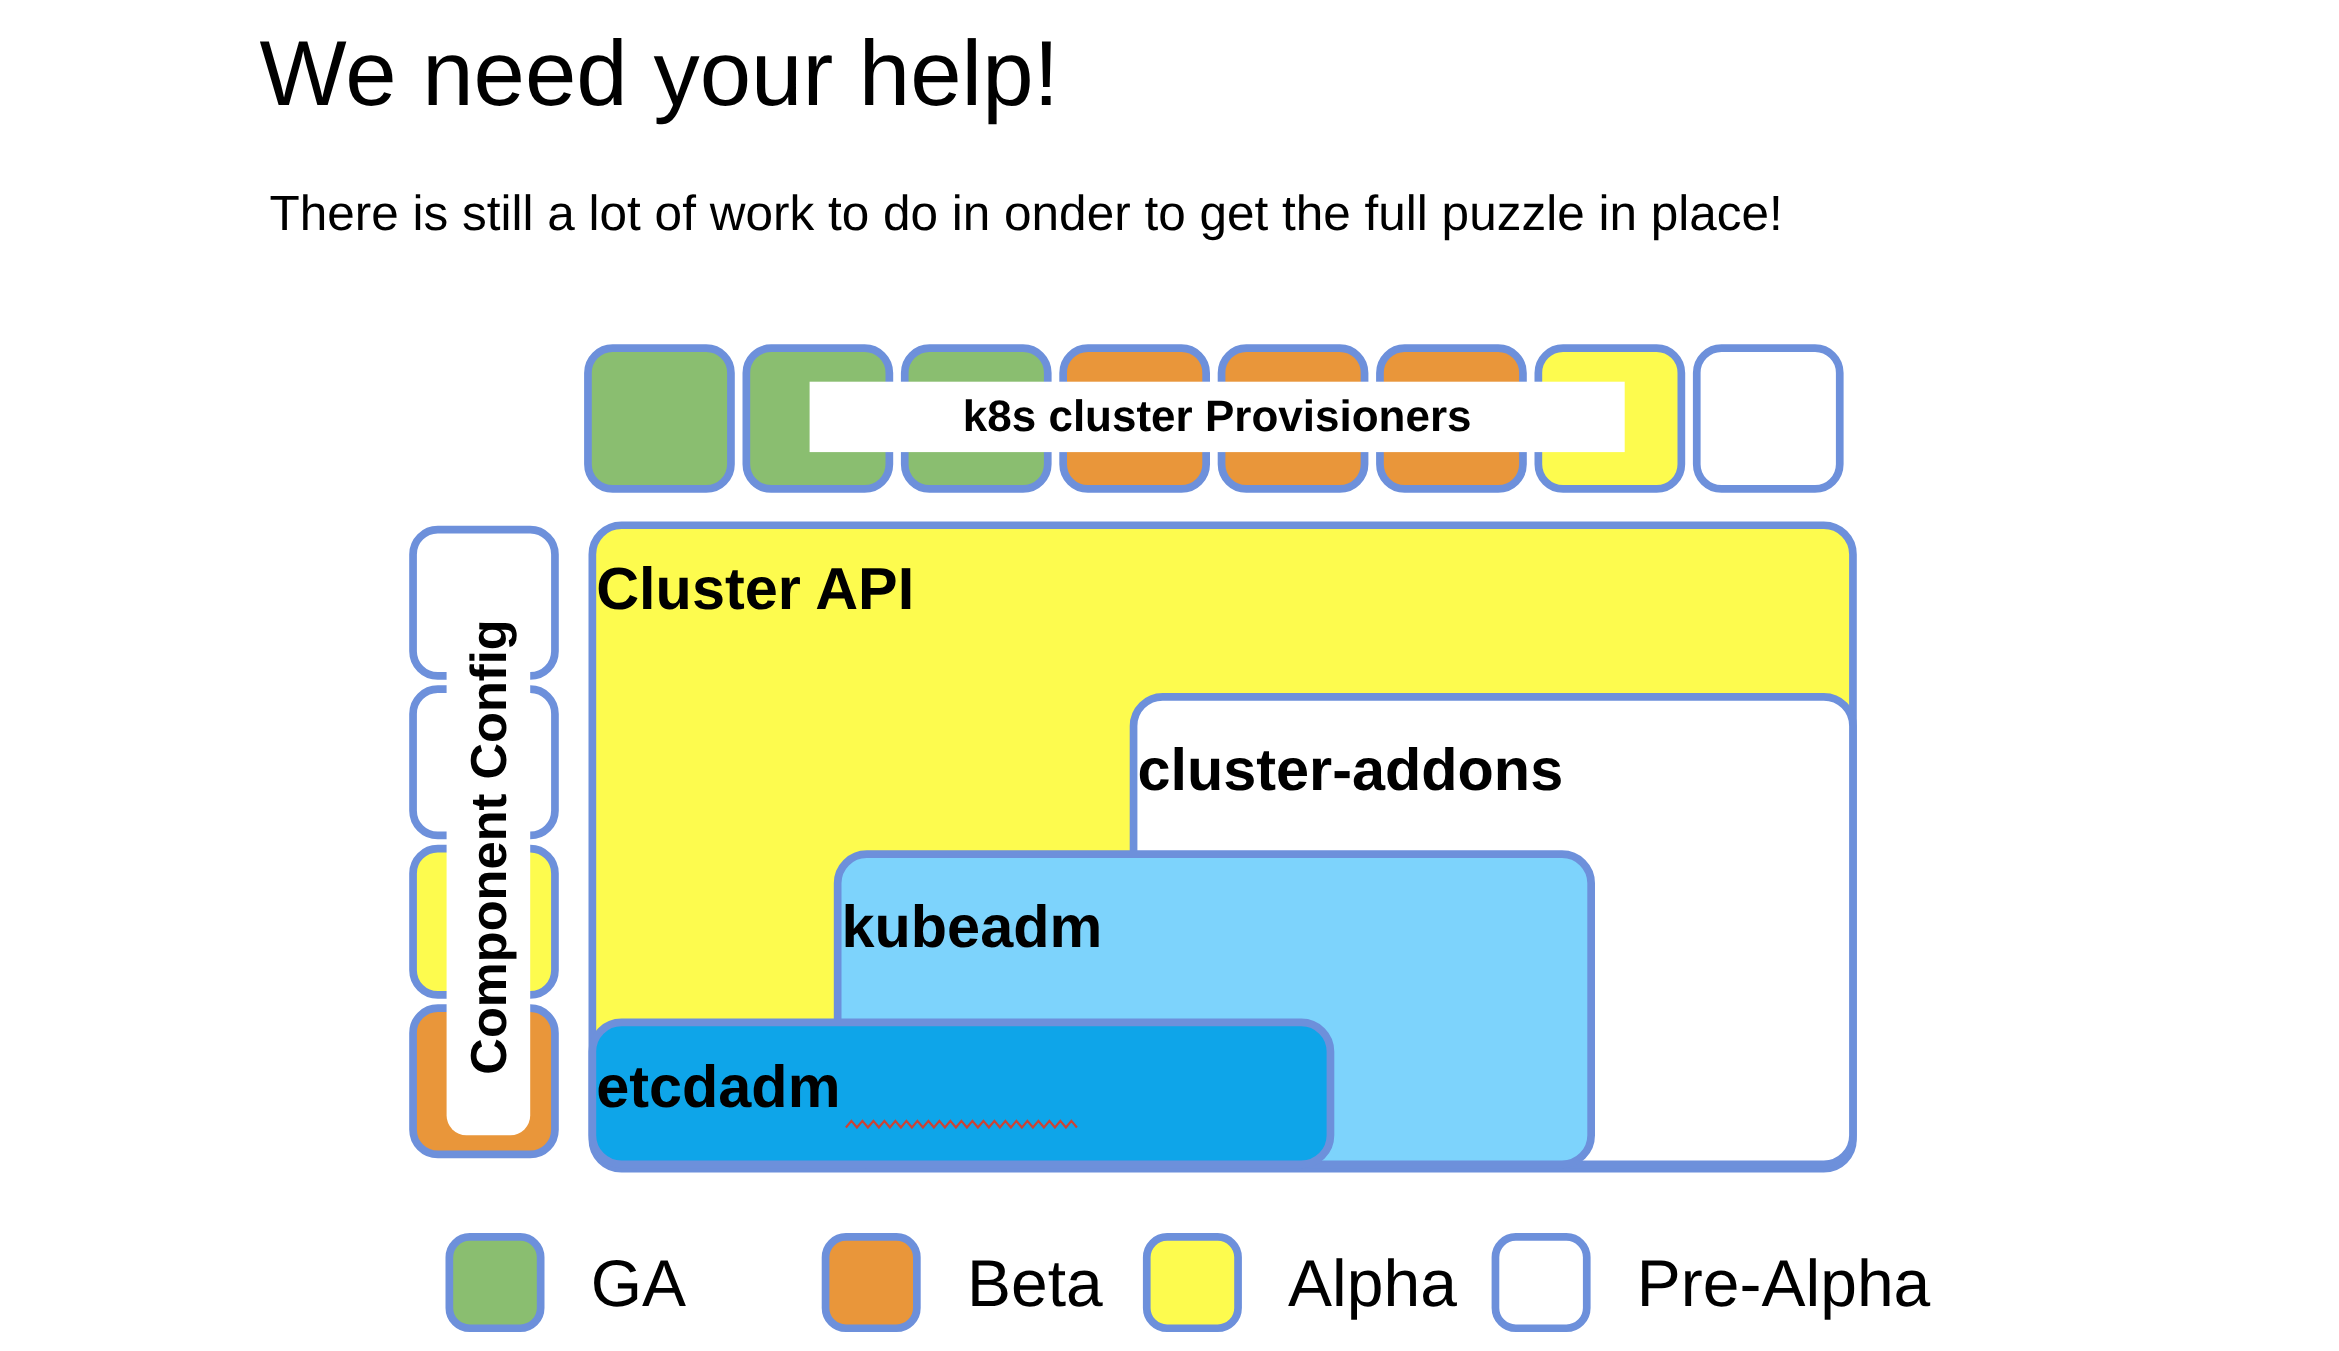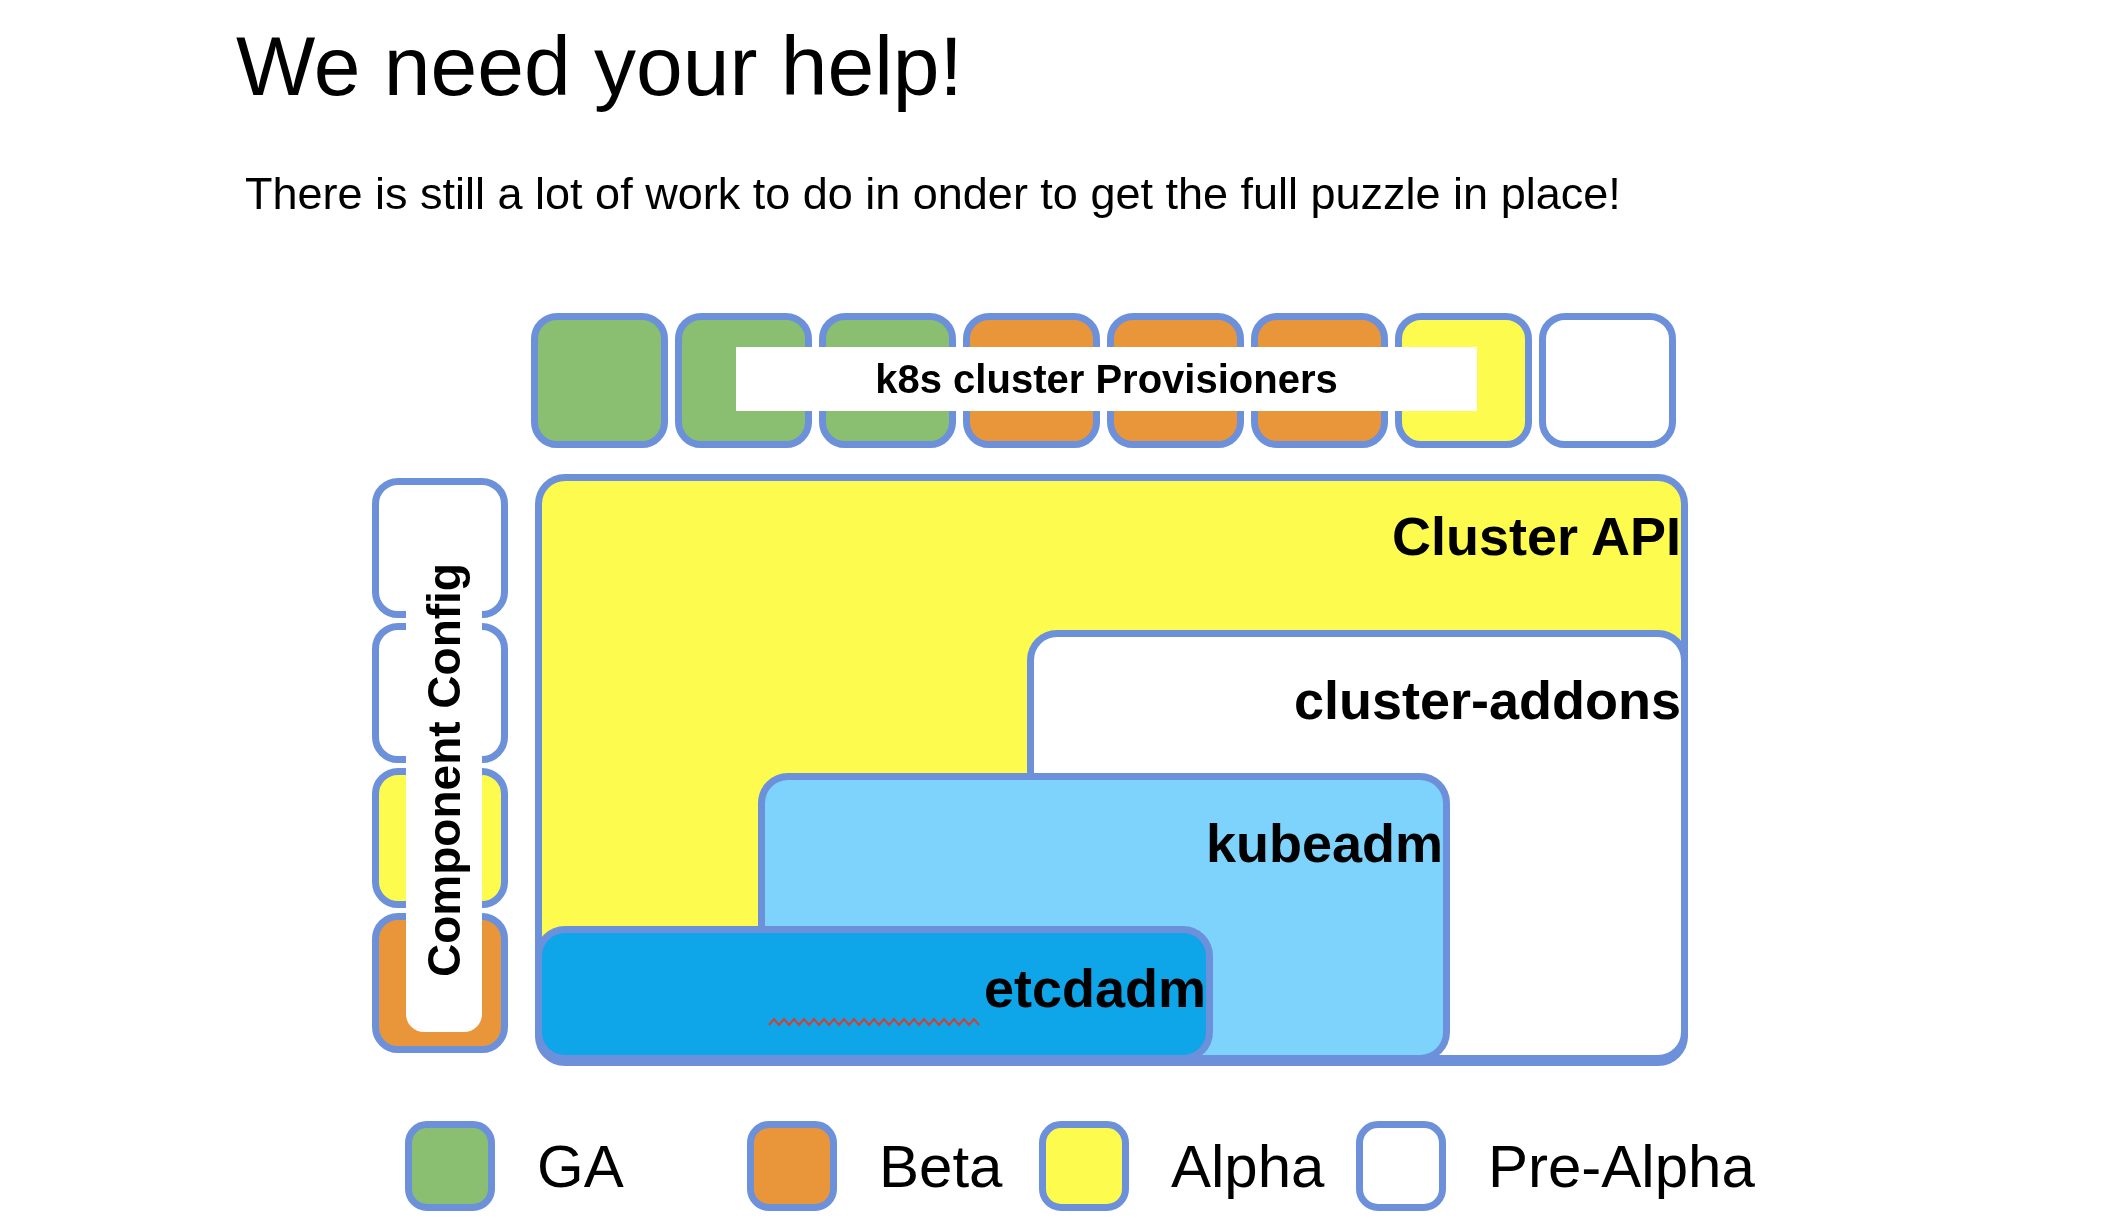--- a/index.html
+++ b/index.html
@@ -26,23 +26,23 @@
     display:flex;align-items:center;justify-content:center;z-index:6;
   }
   .cc-label span{transform:rotate(-90deg);white-space:nowrap;font-size:46px;font-weight:700;}
 
   
   .box{position:absolute;border:7px solid var(--border);border-radius:30px;box-sizing:border-box;background:#fff;}
   .box-cluster-api{left:535px;top:474px;width:1153px;height:592px;z-index:1;}
   .box-cluster-addons{left:1027px;top:630px;width:661px;height:432px;z-index:2;}
   .box-kubeadm{left:758px;top:773px;width:692px;height:289px;z-index:3;}
   .box-etcdadm{left:535px;top:926px;width:678px;height:136px;z-index:4;}
-  .box-label{position:absolute;left:0;right:0;text-align:right;font-size:54px;font-weight:700;}
+  .box-label{position:absolute;left:0;right:0;text-align:left;font-size:54px;font-weight:700;}
   .box-cluster-api .box-label{top:24px;}
-  .box-cluster-addons .box-label{top:32px;padding-left:40px;}
+  .box-cluster-addons .box-label{top:32px;}
   .box-kubeadm .box-label{top:32px;}
   .box-etcdadm .box-label{top:24px;}
   .squiggle{position:absolute;left:0;right:0;top:84px;display:flex;justify-content:center;}
 
   
   .legend-item{position:absolute;top:1121px;height:90px;}
   .legend-swatch{position:absolute;left:0;top:0;width:90px;height:90px;border:7px solid var(--border);border-radius:22px;box-sizing:border-box;background:#fff;}
   .legend-text{position:absolute;left:132px;top:0;height:90px;display:flex;align-items:center;font-size:60px;font-weight:400;white-space:nowrap;}
 </style>
 </head>

